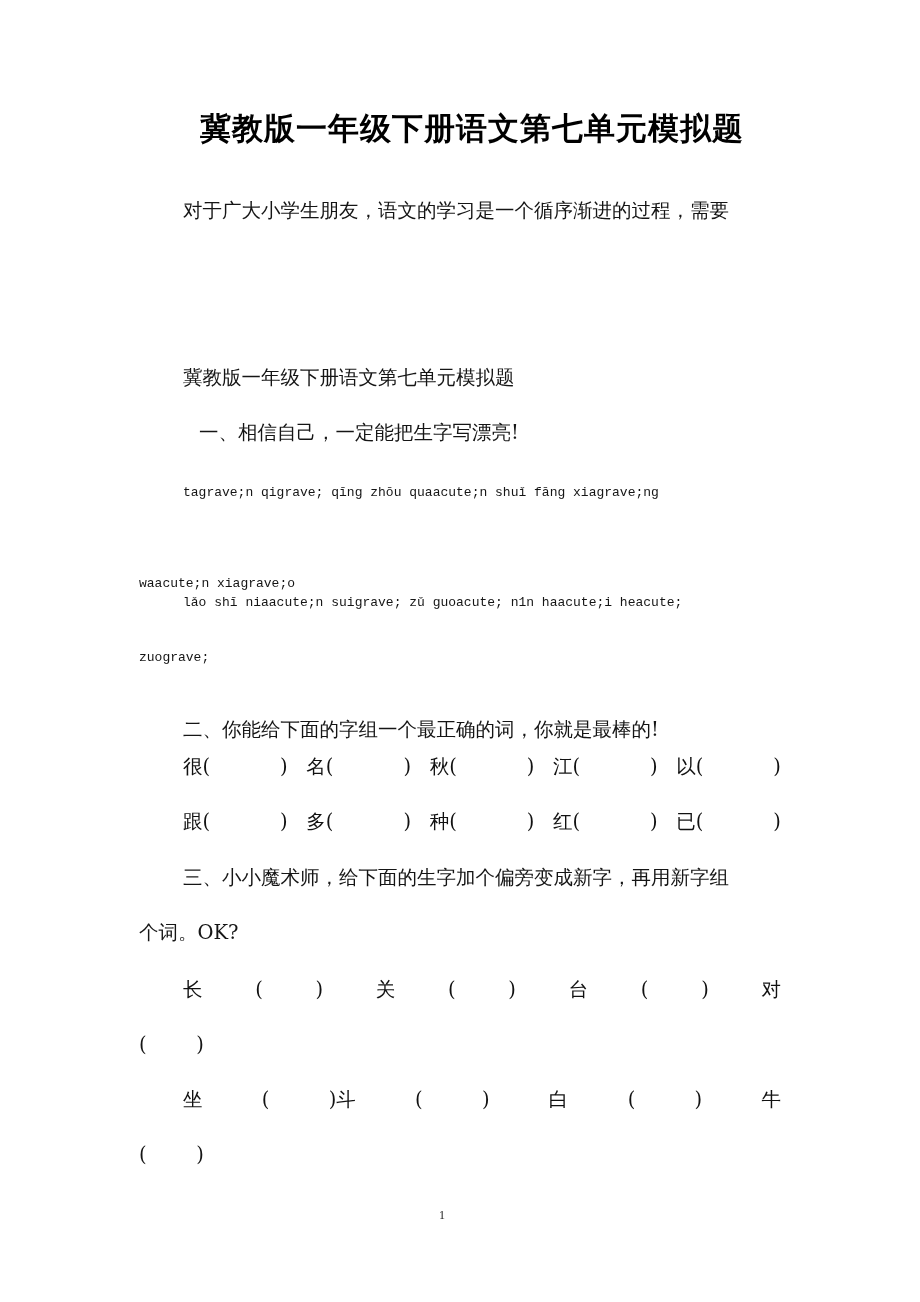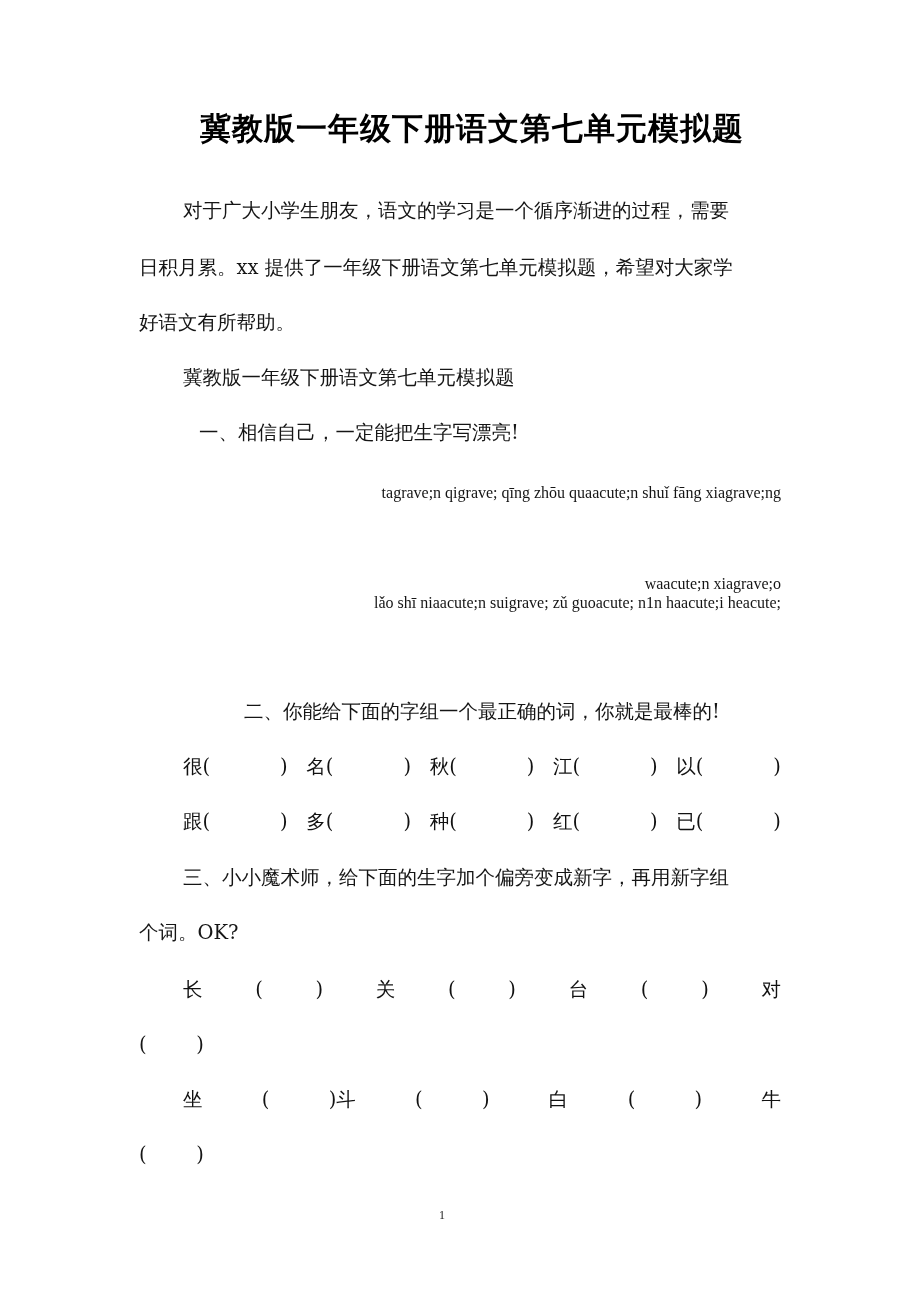--- a/index.html
+++ b/index.html
@@ -37,23 +37,22 @@
       position: absolute;
       left: 139px;
       width: 642px;
       font-size: 19.5px;
       line-height: 28px;
       white-space: nowrap;
       color: #151515;
     }
     .indent { left: 183px; width: 598px; }
     .latin {
-      font-family: Liberation Serif, serif;
-      font-size: 16px;
-      text-align: right;
+      font-family: Liberation Mono, monospace;
+      font-size: 13px;
     }
     .fill-row {
       position: absolute;
       left: 183px;
       width: 598px;
       display: flex;
       justify-content: space-between;
       font-size: 19.5px;
       line-height: 28px;
     }
@@ -90,33 +89,32 @@
     }
   </style>
 </head>
 <body>
 
 <div class="page">
 
   <div class="title">冀教版一年级下册语文第七单元模拟题</div>
 
   <div class="line indent" style="top:197px;">对于广大小学生朋友，语文的学习是一个循序渐进的过程，需要</div>
-  <div class="line" style="top:254px;"><span>日积月累。xx 提供了一年级下册语文第七单元模拟题，希望对大家学</span></div>
-  <div class="line" style="top:309px;">好语文有所帮助。</div>
 
   <div class="line indent" style="top:364px;">冀教版一年级下册语文第七单元模拟题</div>
 
   <div class="line indent" style="top:419px;margin-left:16px;">一、相信自己，一定能把生字写漂亮!</div>
 
   <div class="line indent latin" style="top:479px;">tagrave;n qigrave; qīng zhōu quaacute;n shuǐ  fāng xiagrave;ng</div>
   <div class="line latin" style="top:534px;margin-top:36px;">waacute;n xiagrave;o</div>
   <div class="line indent latin" style="top:589px;">lǎo shī  niaacute;n suigrave; zǔ  guoacute; n1n haacute;i heacute;</div>
+  <div class="line latin" style="top:644px;">zuograve;</div>
 
 
-  <div class="line indent" style="top:698px;text-align:center;">二、你能给下面的字组一个最正确的词，你就是最棒的!</div>
+  <div class="line indent" style="top:716px;">二、你能给下面的字组一个最正确的词，你就是最棒的!</div>
 
   <div class="fill-row" style="top:753px;">
     <div class="fill-item"><span>很(</span><span class="paren-gap"></span><span>)</span></div>
     <div class="fill-item"><span>名(</span><span class="paren-gap"></span><span>)</span></div>
     <div class="fill-item"><span>秋(</span><span class="paren-gap"></span><span>)</span></div>
     <div class="fill-item"><span>江(</span><span class="paren-gap"></span><span>)</span></div>
     <div class="fill-item"><span>以(</span><span class="paren-gap"></span><span>)</span></div>
   </div>
 
   <div class="fill-row" style="top:808px;">

